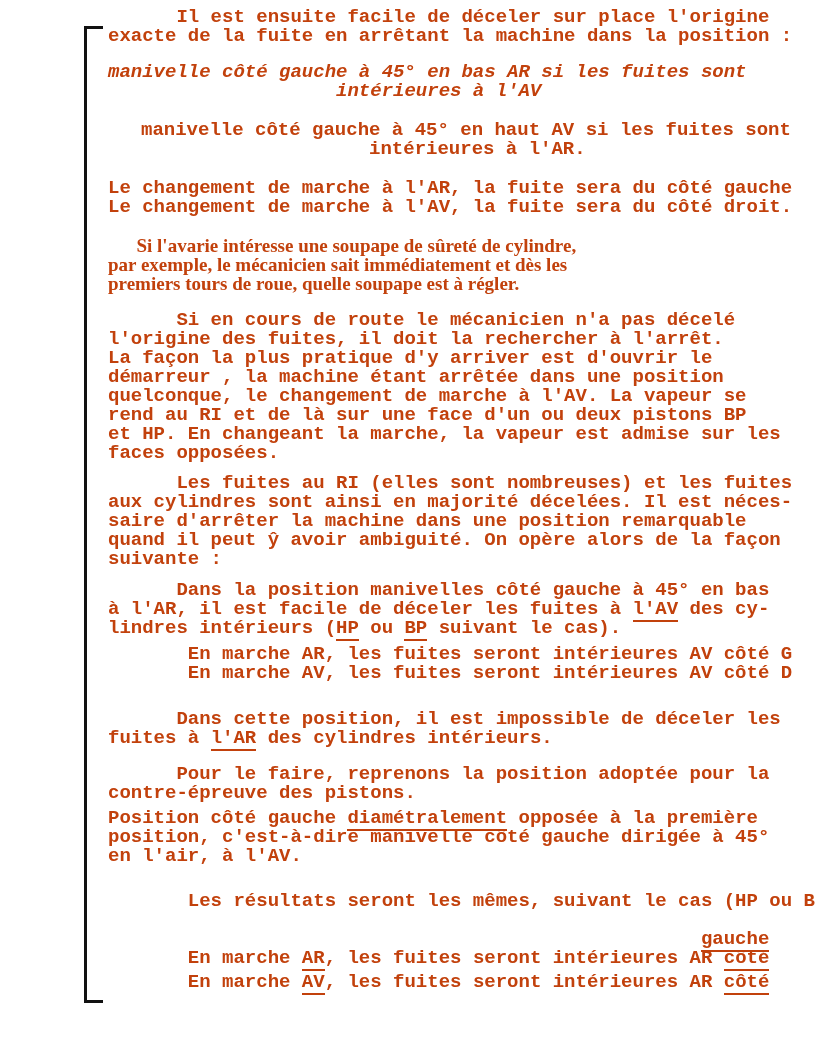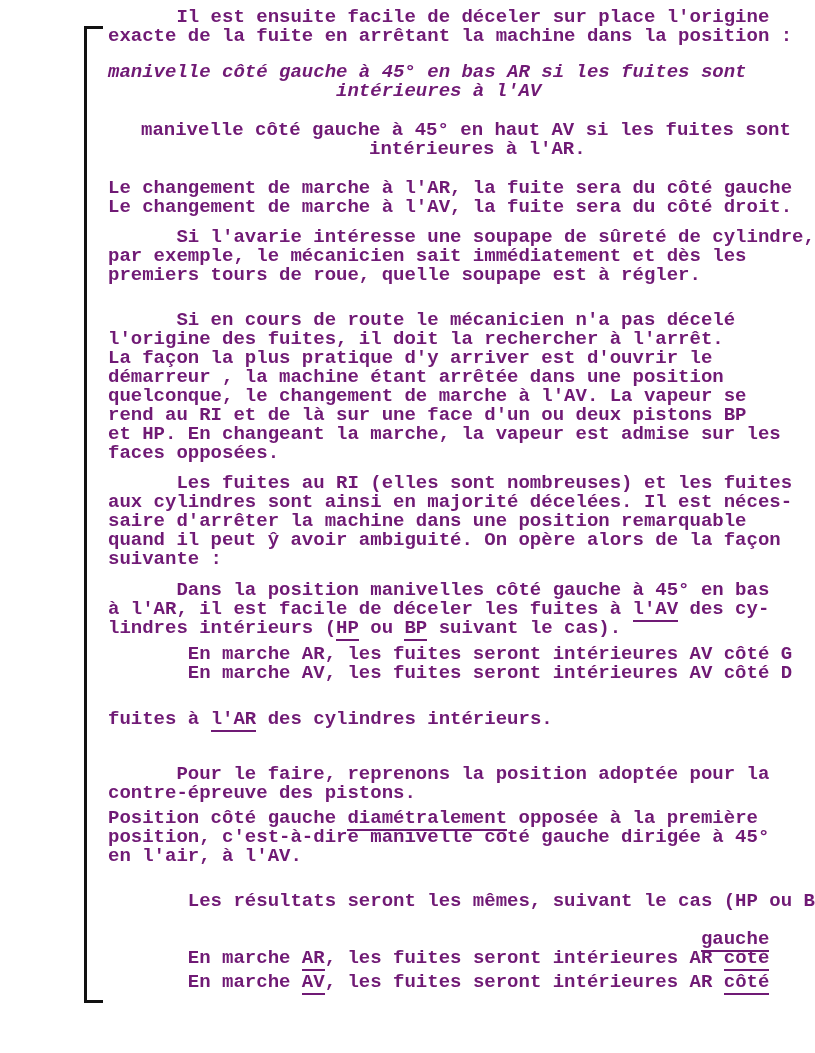--- a/index.html
+++ b/index.html
@@ -5,21 +5,21 @@
   html,body { margin:0; padding:0; background:#e8e8e8; }
   .page {
     position:relative;
     width:815px; height:1053px;
     margin:0 auto;
     background:#ffffff;
     overflow:hidden;
     font-family:"Liberation Mono","DejaVu Sans Mono",monospace;
     font-weight:700;
     font-size:19px;
-    color:#701a75;
+    color:#c2410c;
   }
   .bracket {
     position:absolute;
     width:16px;
     border-left:3px solid #111111;
     border-top:3px solid #111111;
     border-bottom:3px solid #111111;
   }
   .text-block { position:absolute; left:108px; top:0; width:707px; }
   .para { position:absolute; left:0; white-space:pre; }
@@ -30,25 +30,25 @@
 </head>
 <body>
 
 <div class="page">
   <div class="bracket" id="bracket" style="left: 84px; top: 26px; height: 971px; width: 16px;"></div>
   <div class="text-block" id="text-block">
       <div class="para" style="top: 8px;"><div class="line"><span>      Il est ensuite facile de déceler sur place l'origine</span></div><div class="line"><span>exacte de la fuite en arrêtant la machine dans la position :</span></div></div>
       <div class="para" style="top: 63px; font-style: italic;"><div class="line"><span>manivelle côté gauche à 45° en bas AR si les fuites sont</span></div><div class="line"><span>                    intérieures à l'AV</span></div></div>
       <div class="para" style="top: 121px; margin-left: 33px;"><div class="line"><span>manivelle côté gauche à 45° en haut AV si les fuites sont</span></div><div class="line"><span>                    intérieures à l'AR.</span></div></div>
       <div class="para" style="top: 179px;"><div class="line"><span>Le changement de marche à l'AR, la fuite sera du côté gauche</span></div><div class="line"><span>Le changement de marche à l'AV, la fuite sera du côté droit.</span></div></div>
-      <div class="para" style="top: 228px;"><div class="line"><span>      Si l'avarie intéresse une soupape de sûreté de cylindre,</span></div><div class="line"><span>par exemple, le mécanicien sait immédiatement et dès les</span></div><div class="line"><span>premiers tours de roue, quelle soupape est à régler.</span></div></div>
+      <div class="para" style="top: 236px; font-family: Liberation Serif, serif;"><div class="line"><span>      Si l'avarie intéresse une soupape de sûreté de cylindre,</span></div><div class="line"><span>par exemple, le mécanicien sait immédiatement et dès les</span></div><div class="line"><span>premiers tours de roue, quelle soupape est à régler.</span></div></div>
       <div class="para" style="top: 311px;"><div class="line"><span>      Si en cours de route le mécanicien n'a pas décelé</span></div><div class="line"><span>l'origine des fuites, il doit la rechercher à l'arrêt.</span></div><div class="line"><span>La façon la plus pratique d'y arriver est d'ouvrir le</span></div><div class="line"><span>démarreur , la machine étant arrêtée dans une position</span></div><div class="line"><span>quelconque, le changement de marche à l'AV. La vapeur se</span></div><div class="line"><span>rend au RI et de là sur une face d'un ou deux pistons BP</span></div><div class="line"><span>et HP. En changeant la marche, la vapeur est admise sur les</span></div><div class="line"><span>faces opposées.</span></div></div>
       <div class="para" style="top: 474px;"><div class="line"><span>      Les fuites au RI (elles sont nombreuses) et les fuites</span></div><div class="line"><span>aux cylindres sont ainsi en majorité décelées. Il est néces-</span></div><div class="line"><span>saire d'arrêter la machine dans une position remarquable</span></div><div class="line"><span>quand il peut ŷ avoir ambiguité. On opère alors de la façon</span></div><div class="line"><span>suivante :</span></div></div>
       <div class="para" style="top: 581px;"><div class="line"><span>      Dans la position manivelles côté gauche à 45° en bas</span></div><div class="line"><span>à l'AR, il est facile de déceler les fuites à </span><span class="u">l'AV</span><span> des cy-</span></div><div class="line"><span>lindres intérieurs (</span><span class="u">HP</span><span> ou </span><span class="u">BP</span><span> suivant le cas).</span></div></div>
       <div class="para" style="top: 645px; text-align: center;"><div class="line"><span>       En marche AR, les fuites seront intérieures AV côté G</span></div><div class="line"><span>       En marche AV, les fuites seront intérieures AV côté D</span></div></div>
-      <div class="para" style="top: 710px;"><div class="line"><span>fuites à </span><span class="u">l'AR</span><span> des cylindres intérieurs.</span></div></div>
+      <div class="para" style="top: 710px;"><div class="line"><span>      Dans cette position, il est impossible de déceler les</span></div><div class="line"><span>fuites à </span><span class="u">l'AR</span><span> des cylindres intérieurs.</span></div></div>
       <div class="para" style="top: 765px;"><div class="line"><span>      Pour le faire, reprenons la position adoptée pour la</span></div><div class="line"><span>contre-épreuve des pistons.</span></div></div>
       <div class="para" style="top: 788px; margin-top: 21px;"><div class="line"><span>Position côté gauche </span><span class="u">diamétralement</span><span> opposée à la première</span></div><div class="line"><span>position, c'est-à-dire manivelle côté gauche dirigée à 45°</span></div><div class="line"><span>en l'air, à l'AV.</span></div></div>
       <div class="para" style="top: 892px;"><div class="line"><span>       Les résultats seront les mêmes, suivant le cas (HP ou BP</span></div></div>
       <div class="para" style="top: 930px;"><div class="line"><span>                                                    </span><span class="u">gauche</span></div><div class="line"><span>       En marche </span><span class="u">AR</span><span>, les fuites seront intérieures AR </span><span class="u">côté</span></div></div>
       <div class="para" style="top: 973px;"><div class="line"><span>       En marche </span><span class="u">AV</span><span>, les fuites seront intérieures AR </span><span class="u">côté</span></div></div>
     </div>
 </div>
 
 </body></html>

